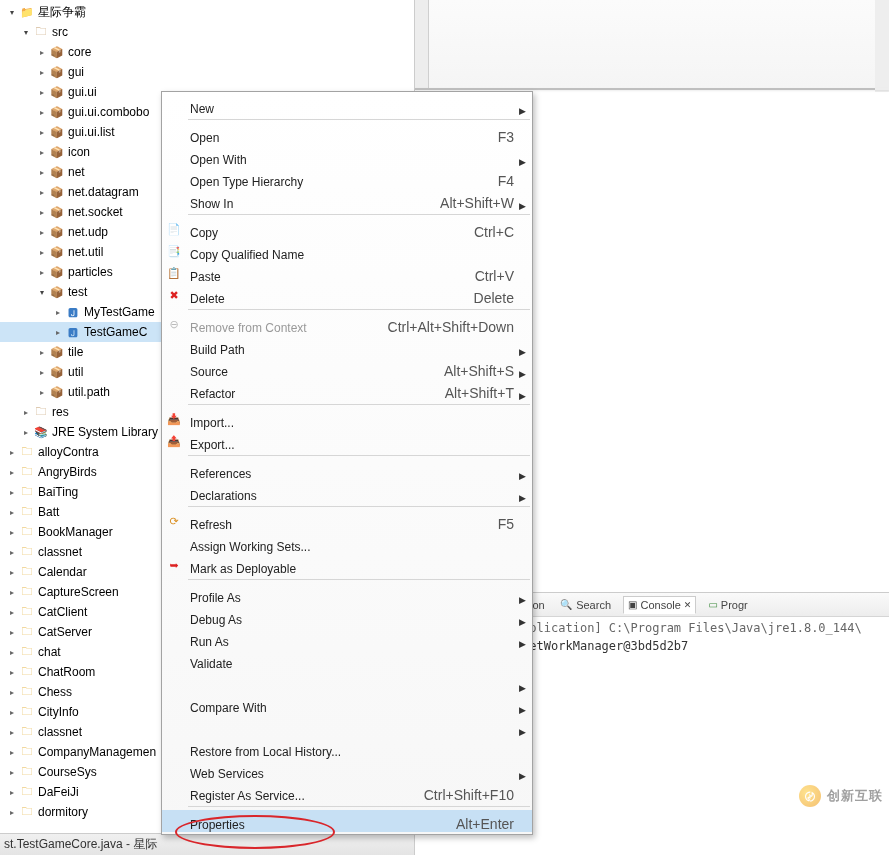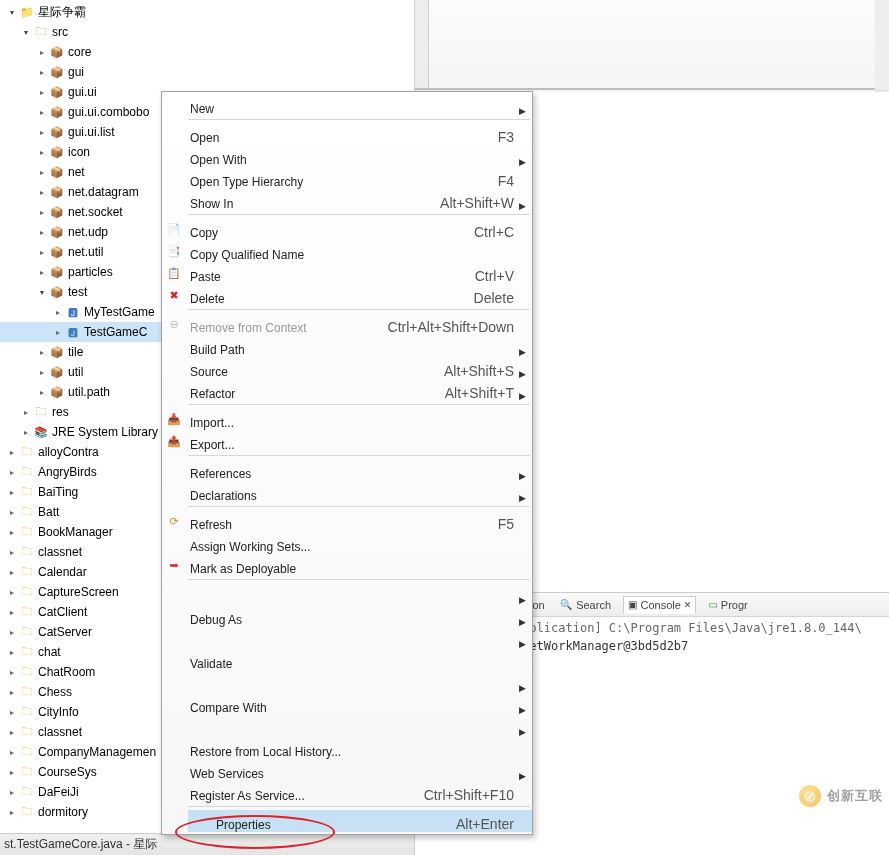--- a/index.html
+++ b/index.html
@@ -161,21 +161,20 @@
       display: flex;
       align-items: flex-end;
       height: 22px;
       padding: 0 18px 0 28px;
       position: relative;
       color: #222;
     }
     .context-menu .mitem.disabled { color: #999; }
     .context-menu .mitem.highlight {
       background: #c7e0f4;
-      margin-left: 26px;
     }
     .context-menu .mitem .mi-icon {
       position: absolute;
       left: 4px; top: 3px;
       width: 16px; height: 16px;
       display:inline-flex; align-items:center; justify-content:center;
       font-size: 11px;
     }
     .context-menu .mitem .label { flex: 1; white-space: nowrap; }
     .context-menu .mitem .accel { color: #555; font-size: 14px; }
@@ -611,27 +610,29 @@
       <span class="label">Assign Working Sets...</span>
     </div>
     <div class="mitem">
       <span class="mi-icon">
         <span style="color:#d22">➥</span>
       </span>
       <span class="label">Mark as Deployable</span>
     </div>
     <div class="sep"></div>
     <div class="mitem">
+      <span class="label">Profile As</span>
       <span class="subarrow">▶</span>
     </div>
     <div class="mitem">
       <span class="label">Debug As</span>
       <span class="subarrow">▶</span>
     </div>
     <div class="mitem">
+      <span class="label">Run As</span>
       <span class="subarrow">▶</span>
     </div>
     <div class="mitem">
       <span class="label">Validate</span>
     </div>
     <div class="mitem">
       <span class="subarrow">▶</span>
     </div>
     <div class="mitem">
       <span class="label">Compare With</span>

